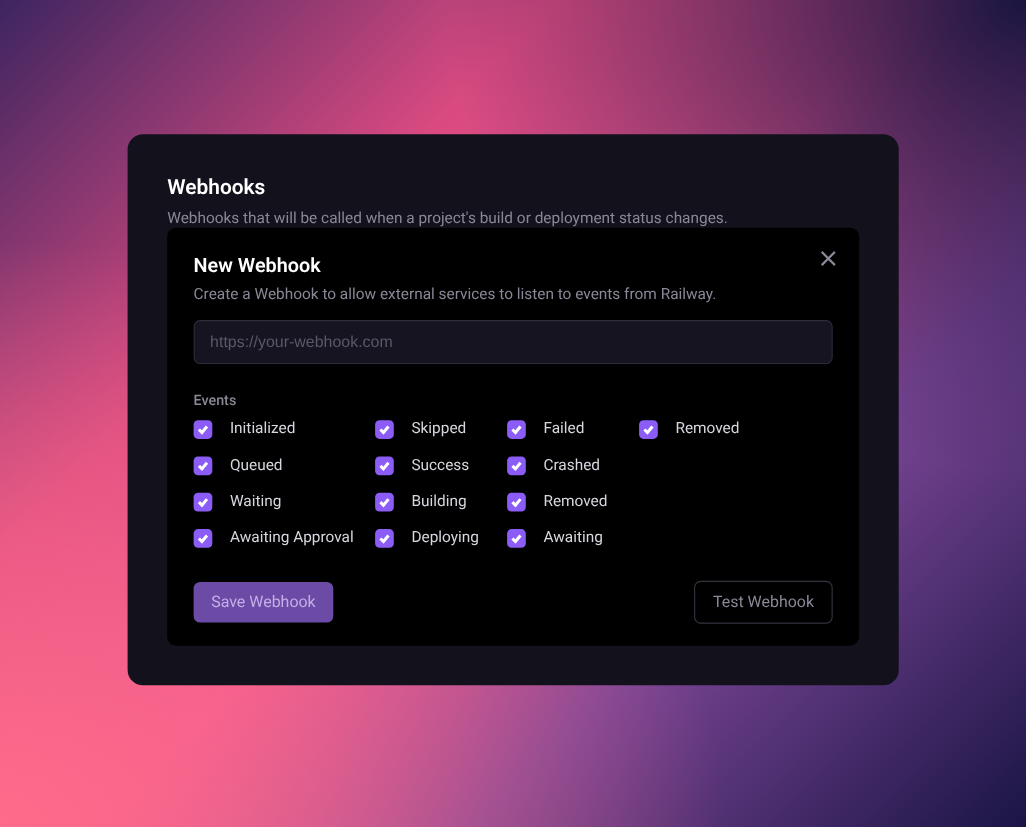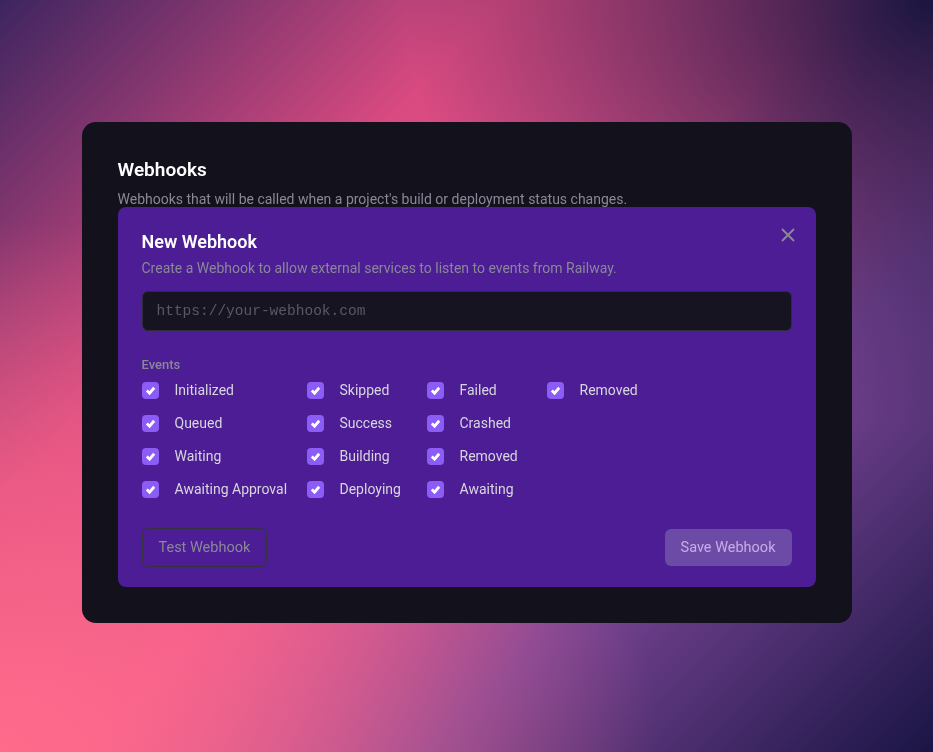--- a/index.html
+++ b/index.html
@@ -14,38 +14,38 @@
       background: radial-gradient(ellipse at top right, #1a1540 0%, transparent 40%),
                   radial-gradient(ellipse at bottom left, #ff6b8a 0%, transparent 50%),
                   linear-gradient(135deg, #3d2560 0%, #d84a80 30%, #e85590 50%, #7a4595 70%, #1a1545 100%);
       font-family: -apple-system, BlinkMacSystemFont, "Segoe UI", Roboto, sans-serif;
       display: flex;
       align-items: center;
       justify-content: center;
       overflow: hidden;
     }
     .container {
-      width: 770px;
+      width: 701px;
       background: #13111c;
       border-radius: 14px;
       padding: 36px;
       margin-top: -8px;
     }
     .page-title {
       color: #ffffff;
       font-size: 19px;
       font-weight: 600;
       margin-bottom: 10px;
     }
     .page-subtitle {
       color: #8a8896;
       font-size: 14px;
     }
     .panel {
-      background: #4c1d95;
+      background: #000000;
       border-radius: 8px;
       padding: 24px 24px 20px 24px;
       position: relative;
     }
     .panel-title {
       color: #ffffff;
       font-size: 18px;
       font-weight: 600;
       margin-bottom: 8px;
     }
@@ -81,21 +81,20 @@
     }
     .input {
       width: 100%;
       background: #161420;
       border: 1px solid #2e2b3a;
       border-radius: 6px;
       padding: 11px 14px;
       color: #ffffff;
       font-size: 14.5px;
       margin-bottom: 26px;
-      font-family: Liberation Mono, monospace;
     }
     .input::placeholder {
       color: #5a5868;
     }
     .events-grid {
       display: grid;
       grid-template-columns: 165px 120px 120px 120px;
       column-gap: 0;
       row-gap: 16px;
       margin-bottom: 30px;
@@ -274,17 +273,17 @@
             <svg viewBox="0 0 12 12">
               <path d="M2 6 L5 9 L10 3"></path>
             </svg>
           </div>
         <span class="checkbox-label">Awaiting</span>
       </div>
       <div></div>
     </div>
 
     <div class="actions">
+      <button class="btn btn-primary">Save Webhook</button>
       <button class="btn btn-outline">Test Webhook</button>
-      <button class="btn btn-primary">Save Webhook</button>
     </div>
   </div>
 </div>
 
 </body></html>

